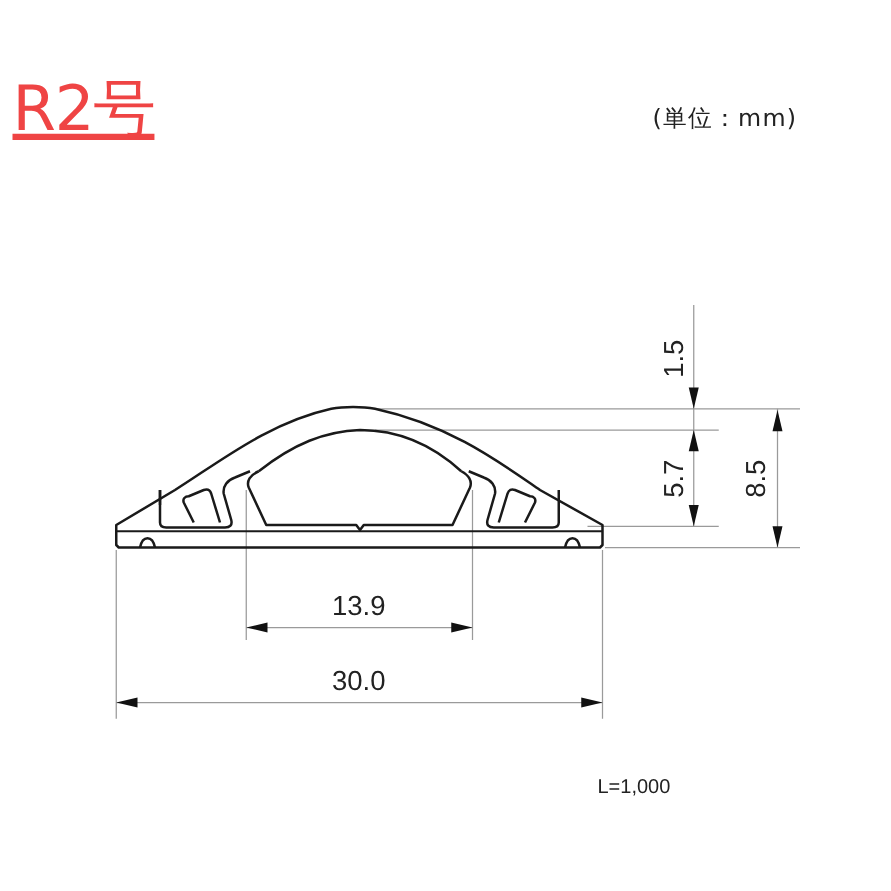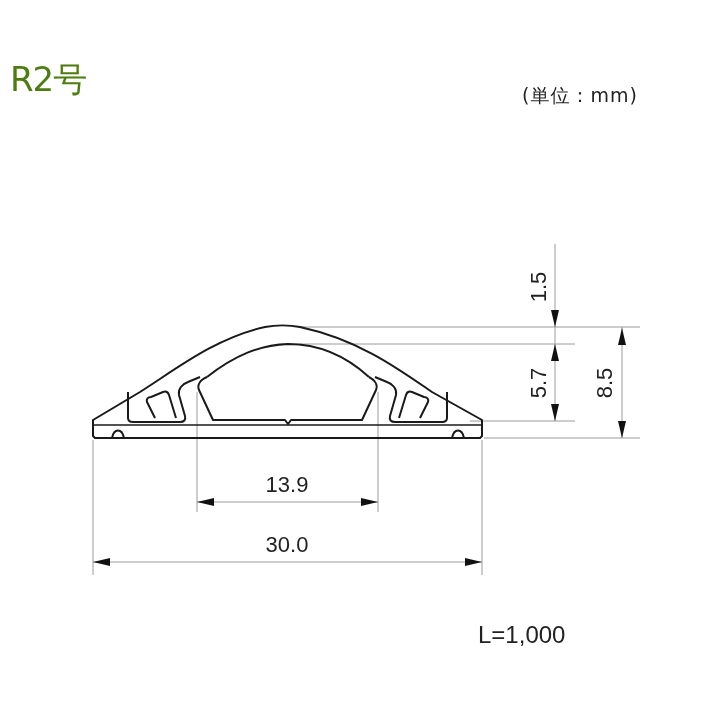--- a/index.html
+++ b/index.html
@@ -1,22 +1,22 @@
 <!DOCTYPE html>
 <html><head>
 <meta charset="utf-8">
 <style>
   html, body { margin: 0; padding: 0; background: #ffffff; }
   body { width: 713px; height: 713px; position: relative; overflow: hidden;
          font-family: "Liberation Sans", "DejaVu Sans", sans-serif; color: #1a1a1a; }
-  .title { position: absolute; left: 10px; top: 62px; font-size: 34px; line-height: 1;
-           letter-spacing: -1px; font-family: "DejaVu Sans", sans-serif; color: #4d7c0f; }
+  .title { position: absolute; left: 10px; top: 62px; font-size: 50px; line-height: 1;
+           letter-spacing: -1px; font-family: "DejaVu Sans", sans-serif; color: #ef4444; text-decoration: underline; }
   .unit { position: absolute; left: 522px; top: 86px; font-size: 19px; line-height: 1;
           font-family: "DejaVu Sans", sans-serif; color: #222; letter-spacing: 1px; }
-  .length { position: absolute; left: 478px; top: 621px; font-size: 24px;
+  .length { position: absolute; left: 478px; top: 621px; font-size: 16px;
             font-family: "Liberation Sans", sans-serif; color: #222; }
   svg.drawing { position: absolute; left: 0; top: 0; }
   .dimtext { font-family: "Liberation Sans", sans-serif; font-size: 22px; fill: #222; }
 </style>
 </head>
 <body>
 
 <div class="title">R2号</div>
 <div class="unit">(単位：mm)</div>
 

